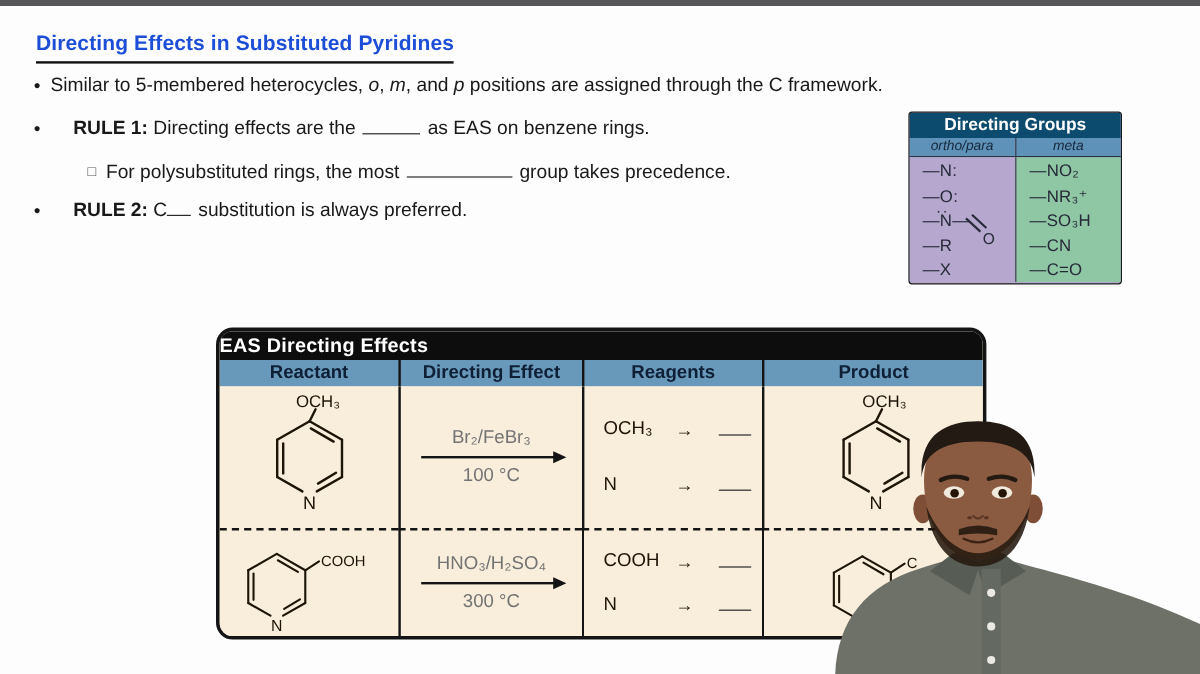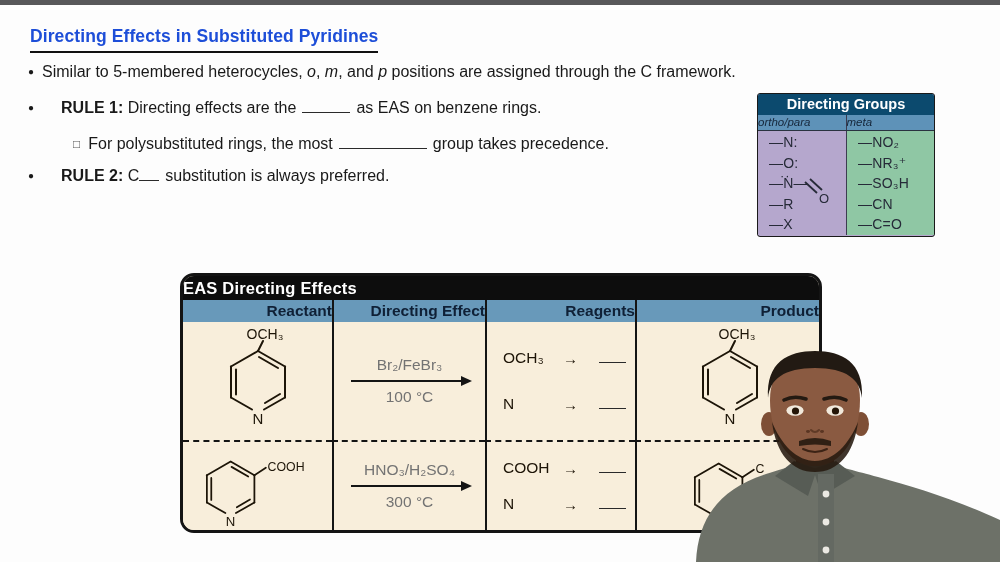--- a/index.html
+++ b/index.html
@@ -30,21 +30,21 @@
   .blank.w88 { width:88px; margin:0 6px; }
   .blank.w20 { width:20px; margin:0 6px 0 0; }
 
   
   .dg { position:absolute; left:757px; top:93px; width:178px; height:144px;
         border:1.5px solid #1a1a1a; border-radius:3px; overflow:hidden; background:#b5a7cd; }
   .dg-title { height:21px; background:#0c4a6e; color:#fff; font-weight:bold;
               font-size:14.5px; text-align:center; line-height:21px; }
   .dg-cols { display:flex; height:16px; background:#5e92b8; border-bottom:1px solid #2a3340; }
   .dg-colhead { flex:1; font-size:11.5px; font-style:italic; color:#15263a;
-                line-height:15px; }
+                text-align:center; line-height:15px; }
   .dg-colhead.left { border-right:1px solid #3c3c50; }
   .dg-body { display:flex; height:104px; }
   .dg-col { width:50%; padding-top:1px; }
   .dg-col.lavender { background:#b5a7cd; }
   .dg-col.green { background:#8fc7a4; border-left:1px solid #3c3c50; }
   .dg-item { height:20.5px; line-height:20.5px; padding-left:11px;
              font-size:14px; color:#262a38; letter-spacing:.2px; }
   .dg-item.amide { position:relative; }
   .lp-dots { position:absolute; left:22px; top:-7px; font-size:13px; letter-spacing:1px; color:#262a38; }
   .carbonyl { position:absolute; left:46px; top:5px; overflow:visible; }
@@ -52,21 +52,21 @@
   .carbonyl text { font-size:13px; fill:#262a38; }
 
   
   .eas { position:absolute; left:180px; top:273px; width:642px; height:260px;
          border:3px solid #141414; border-radius:14px; overflow:hidden; background:#f8eedb; }
   .eas-title { height:24px; background:#0d0d0d; color:#fff; font-weight:bold;
                font-size:16.5px; text-align:left; line-height:24px; letter-spacing:.2px; }
   .eas-grid { display:grid; grid-template-columns:149px 153px 150px 1fr; }
   .eas-head { height:22px; background:#6899ba; }
   .eas-head .cell { font-size:15.5px; font-weight:bold; color:#0f2036;
-                    text-align:right; line-height:22px; }
+                    text-align:center; line-height:22px; }
   .eas-body .cell { position:relative; background:#f8eedb; }
   .r1 { height:118px; }
   .r2 { height:90px; border-top:2.5px dashed #141414; }
   .cdiv { border-left:2px solid #141414; }
 
   .struct { position:absolute; }
   .struct line { stroke:#1d1508; stroke-width:2; stroke-linecap:round; }
   .struct text { fill:#1d1508; }
   .atom { font-size:15px; }
   .sublabel { font-size:14px; }

